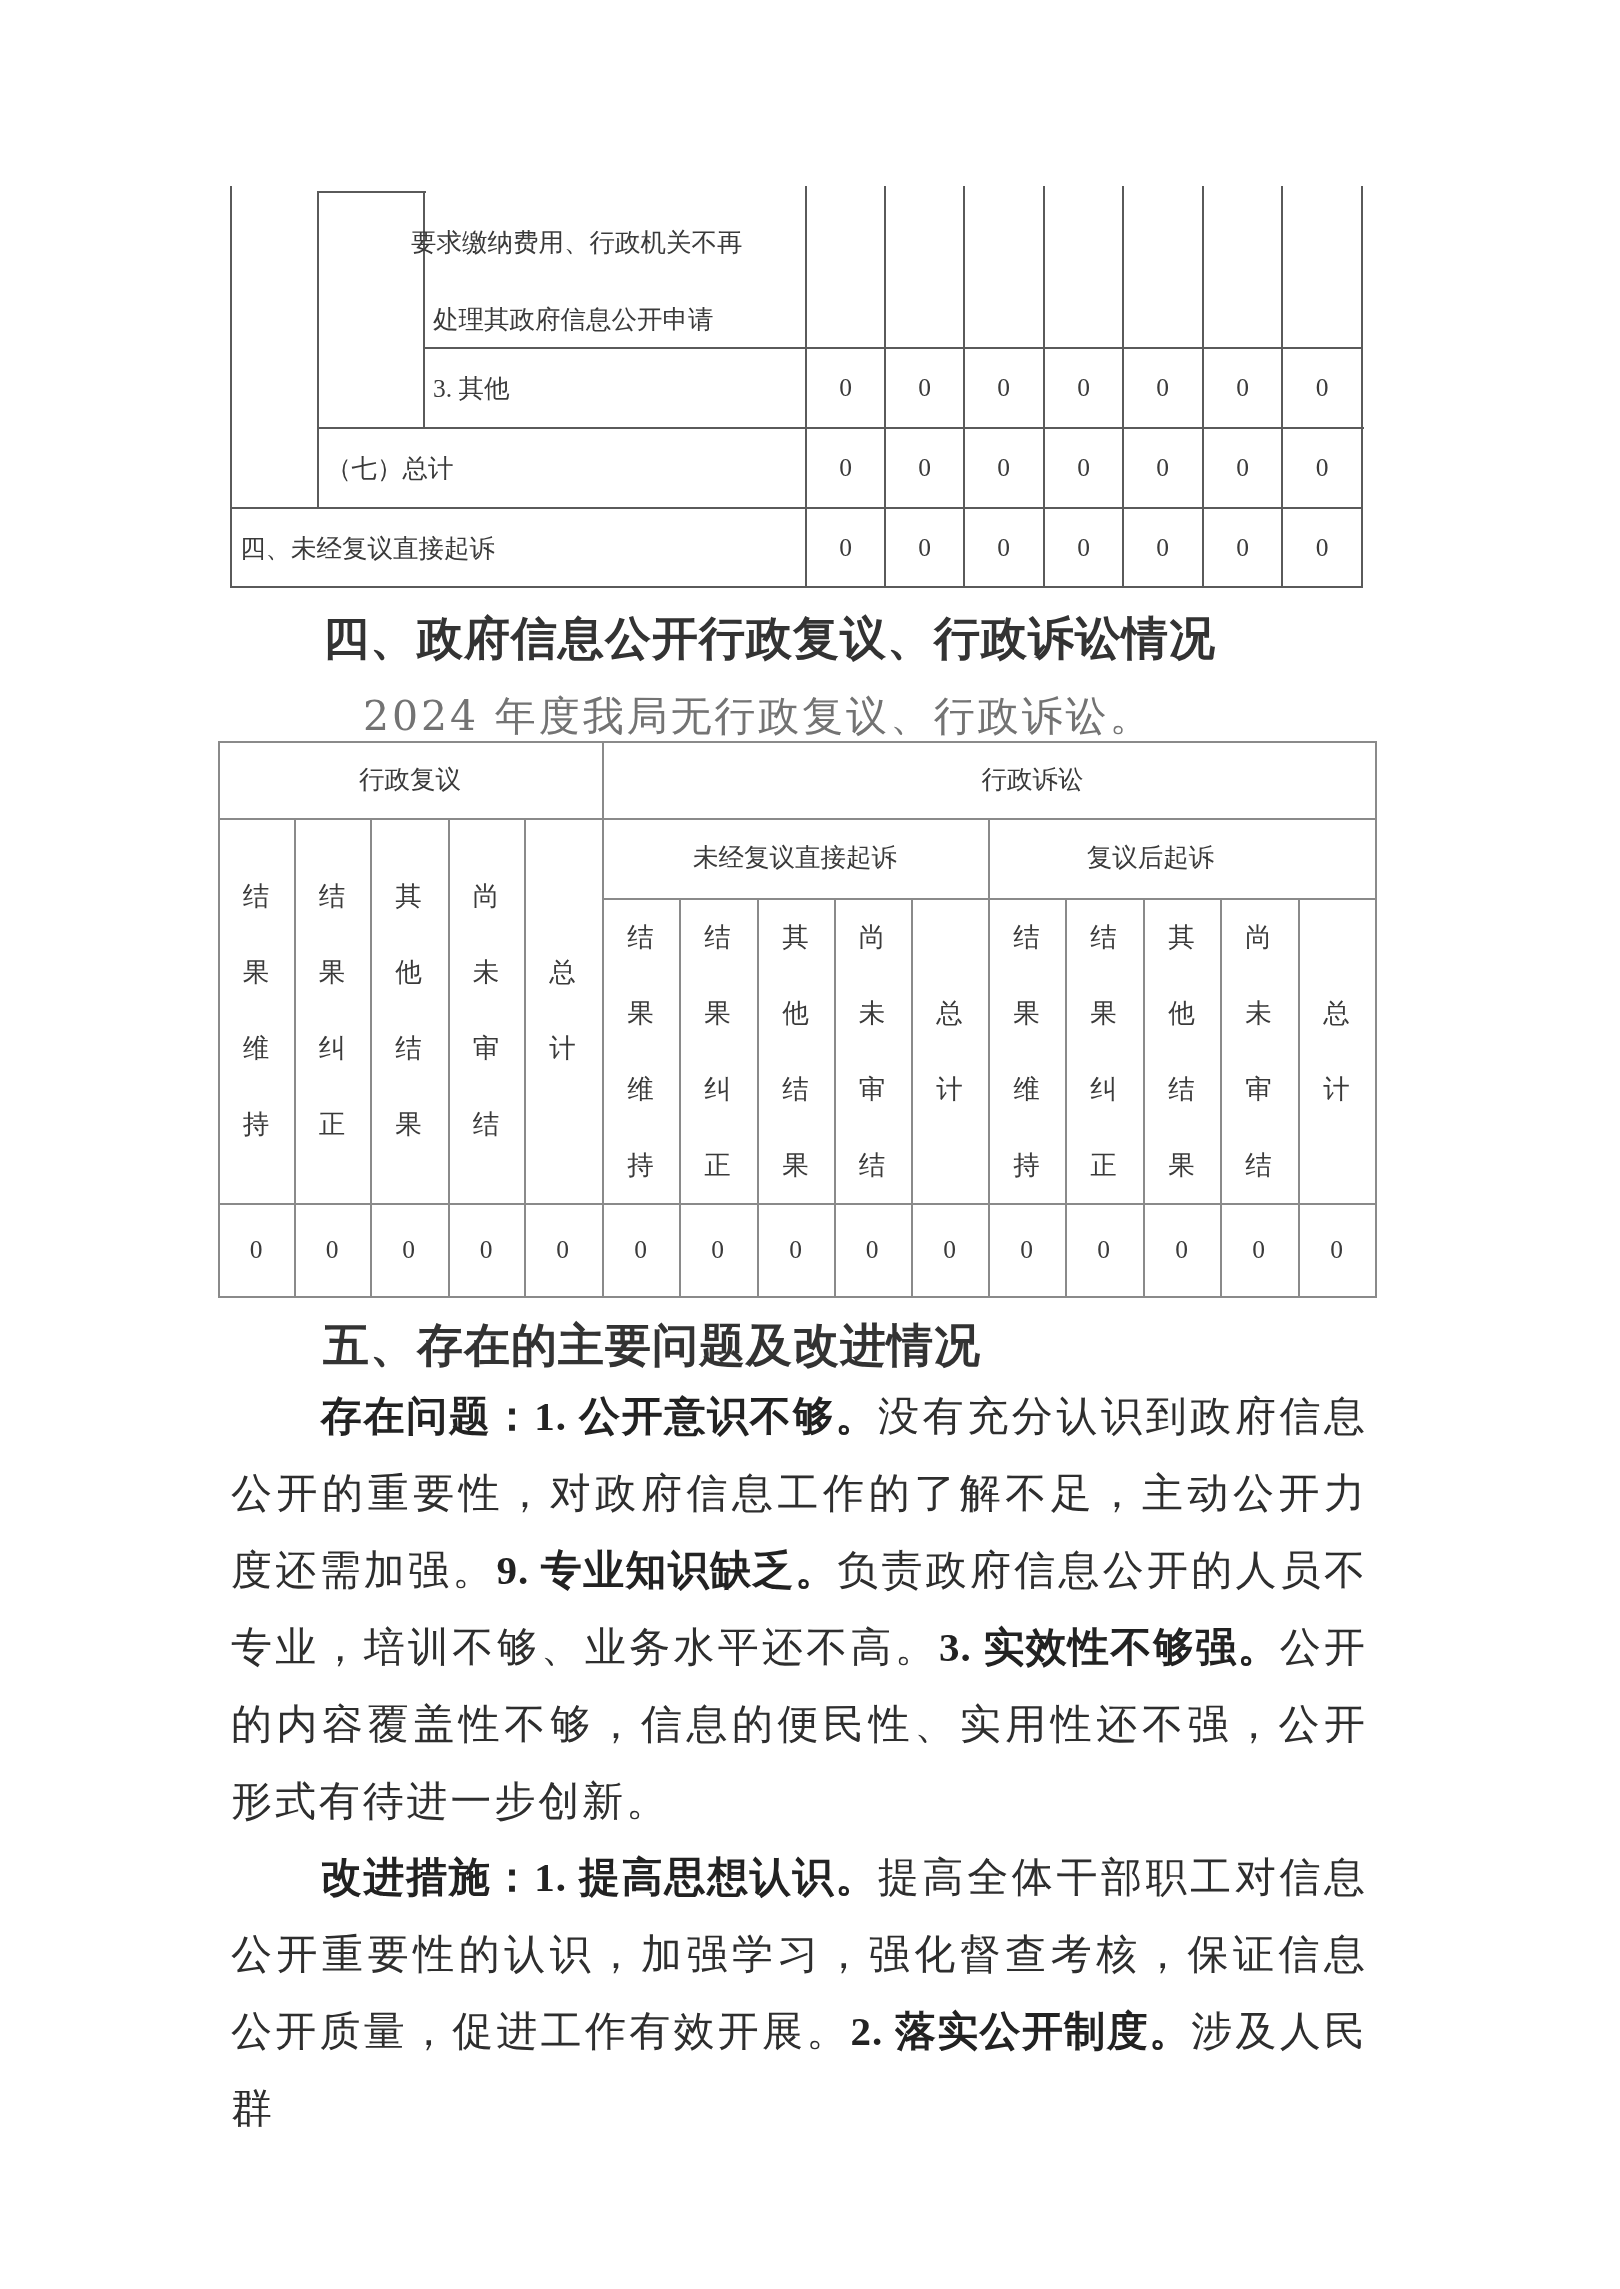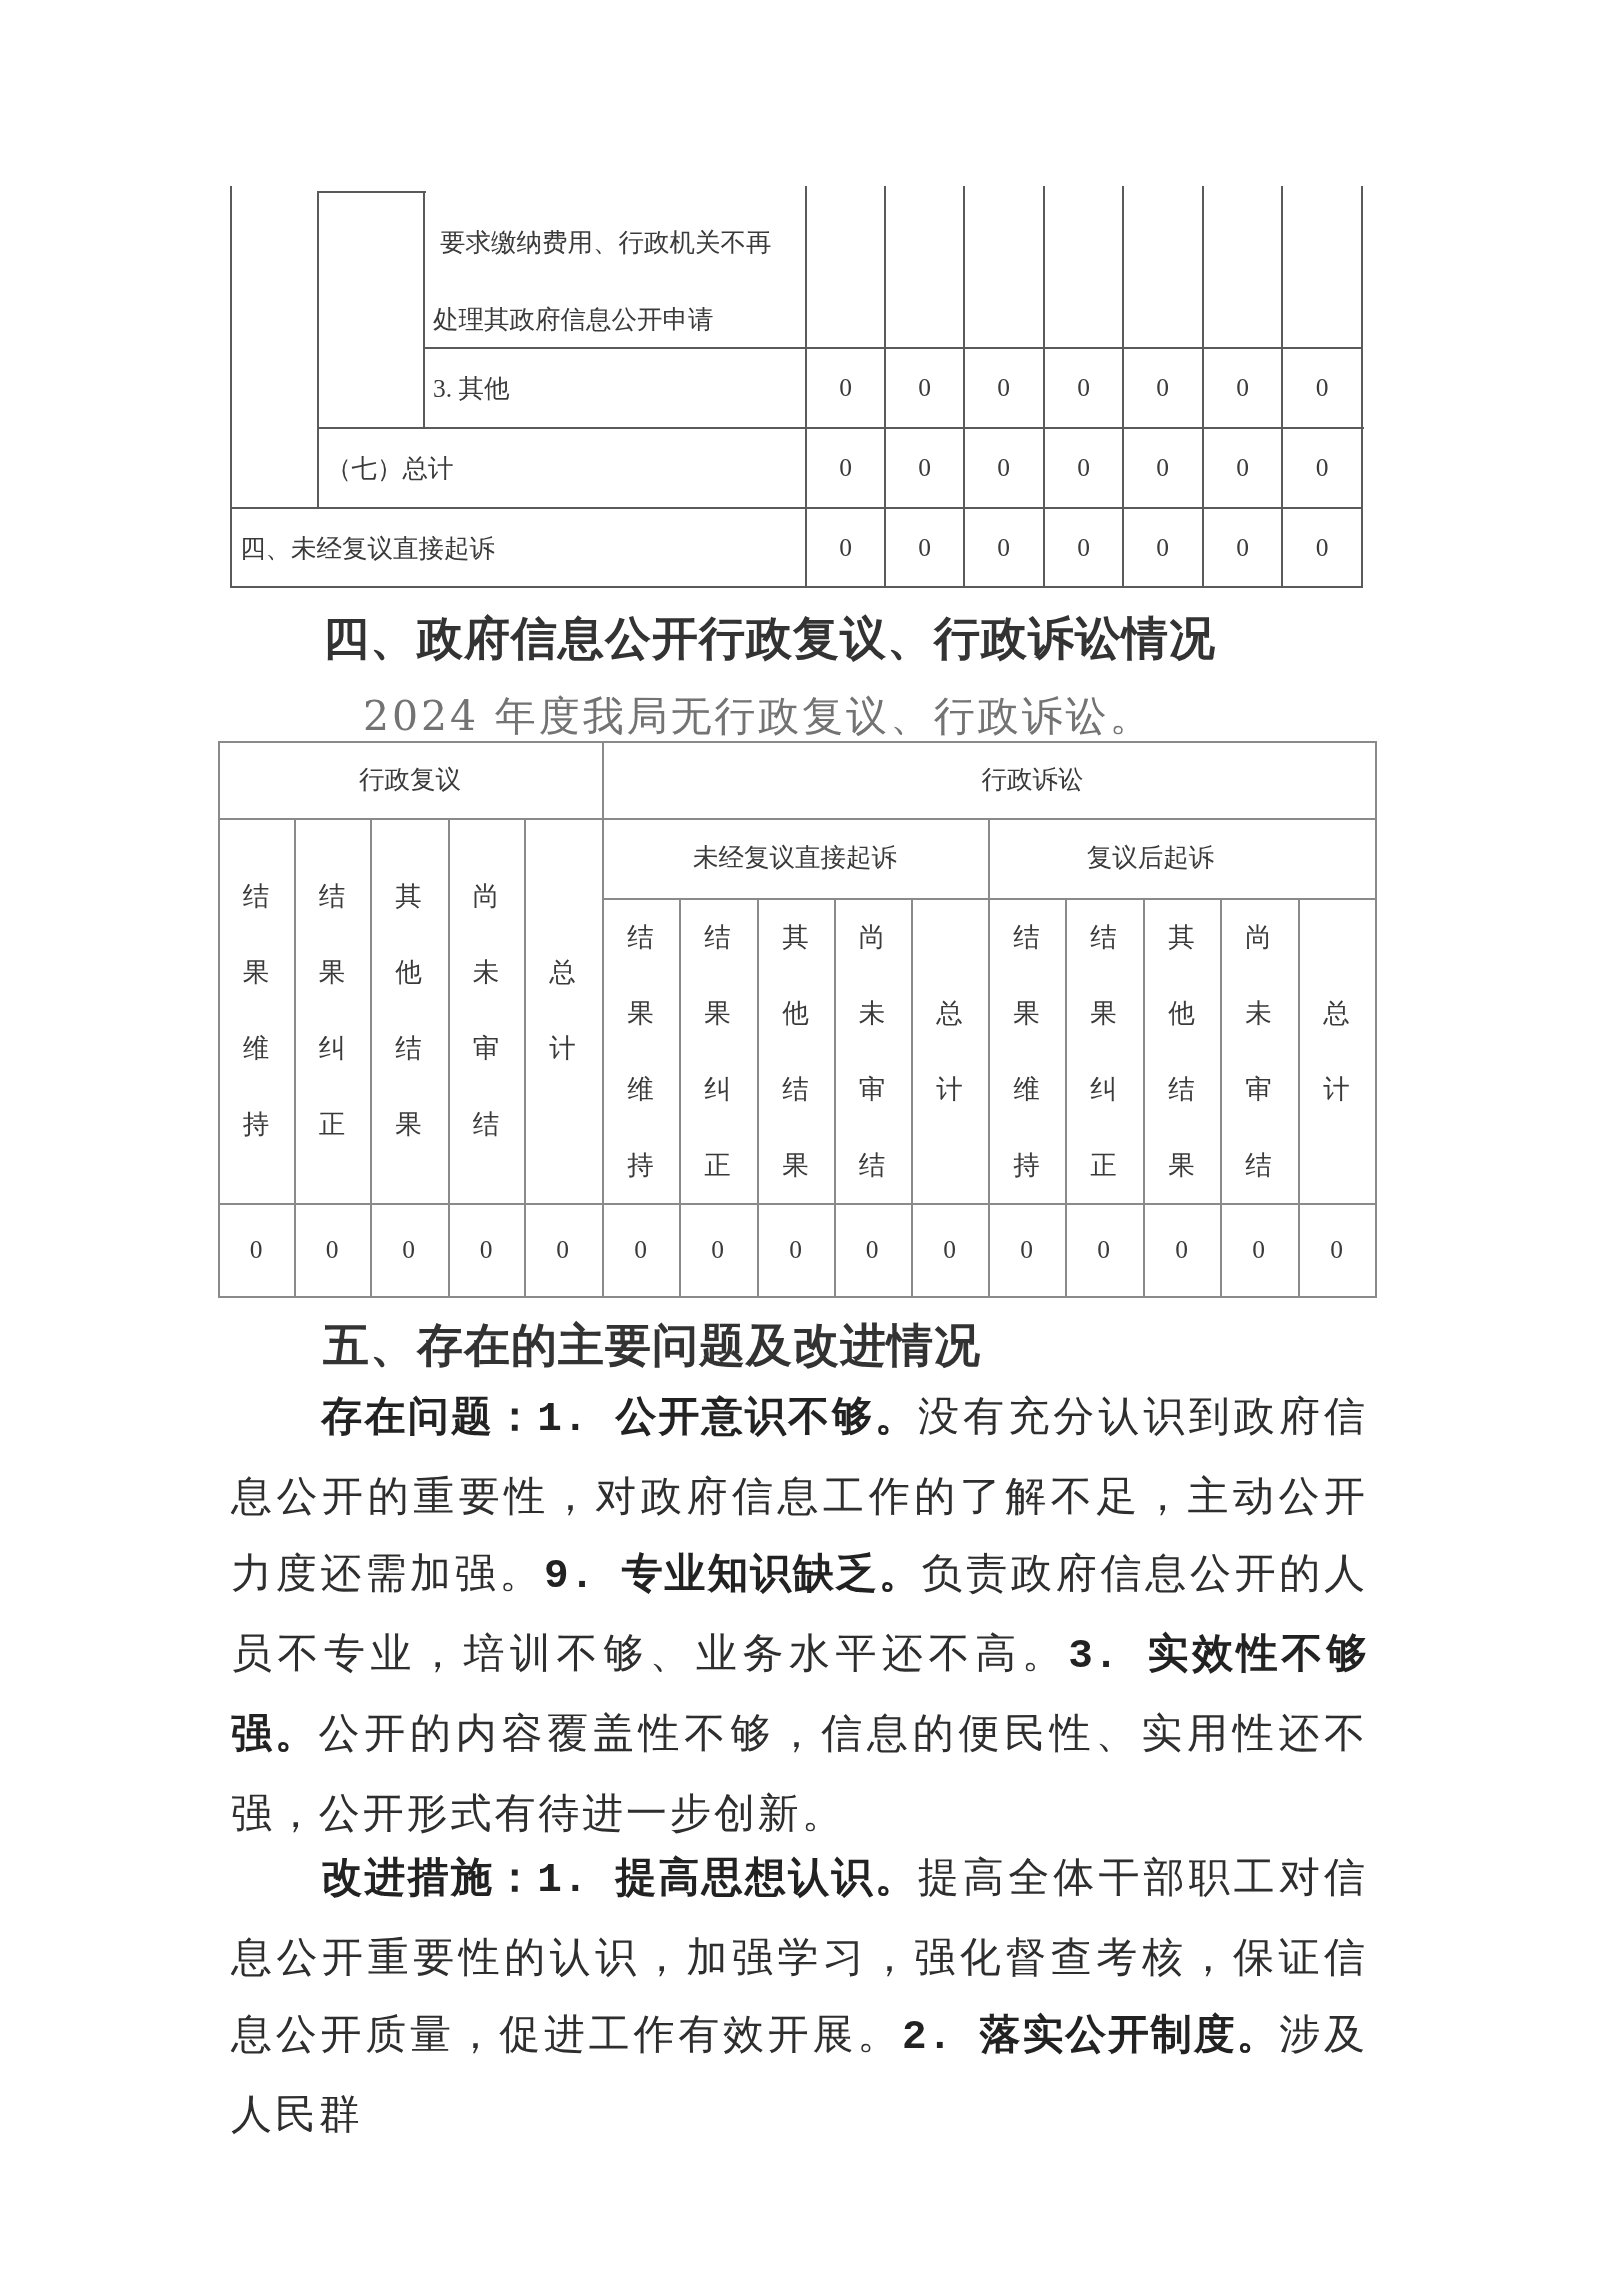--- a/index.html
+++ b/index.html
@@ -14,21 +14,21 @@
   .cell.left { justify-content:flex-start; }
   .t1label { position:absolute; font-size:25.5px; color:#3a3a3a; line-height:80px;
              font-family:"Liberation Serif","DejaVu Serif",serif; }
   .vtext { display:flex; flex-direction:column; align-items:center; justify-content:center; }
   .vtext span { display:block; line-height:76px; font-size:26.5px; }
   .heading { position:absolute; left:323px; font-size:46px; font-weight:bold;
              font-family:"DejaVu Sans","Liberation Sans",sans-serif; color:#333; white-space:nowrap; letter-spacing:1px; }
   .para { position:absolute; left:231px; width:1137px; font-size:41px; line-height:77px;
           text-align:justify; text-align-last:left; letter-spacing:2.9px; color:#2e2e2e;
           font-family:"DejaVu Serif","Liberation Serif",serif; }
-  .para b { font-family:Liberation Mono, monospace; font-weight:bold; color:#222; letter-spacing:1px; }
+  .para b { font-family:Liberation Serif, serif; font-weight:bold; color:#222; letter-spacing:1px; }
   .indent { display:inline-block; width:89px; }
   .plain { position:absolute; left:323px; font-size:41px; color:#737373; white-space:nowrap; letter-spacing:2.9px;
            font-family:"DejaVu Serif","Liberation Serif",serif;margin-left:40px; }
 </style>
 </head>
 <body>
 
 <div>
 
   <div class="vl" style="left:230px;top:186px;height:401px;"></div>
@@ -42,21 +42,21 @@
   <div class="vl" style="left:1202px;top:186px;height:401px;"></div>
   <div class="vl" style="left:1281px;top:186px;height:401px;"></div>
   <div class="vl" style="left:1361px;top:186px;height:401px;"></div>
 
   <div class="hl" style="left:317px;top:191px;width:109px;"></div>
   <div class="hl" style="left:423px;top:347px;width:940px;"></div>
   <div class="hl" style="left:317px;top:427px;width:1047px;"></div>
   <div class="hl" style="left:230px;top:507px;width:1133px;"></div>
   <div class="hl" style="left:230px;top:586px;width:1133px;"></div>
 
-  <div class="t1label" style="left:440px;top:203px;">要求缴纳费用、行政机关不再</div>
+  <div class="t1label" style="left:411px;top:203px;">要求缴纳费用、行政机关不再</div>
   <div class="t1label" style="left:433px;top:280px;">处理其政府信息公开申请</div>
 
   <div>
     <div class="cell left" style="left:433px;top:349px;width:363px;height:78px;">3. 其他</div>
     <div class="cell" style="left:807px;top:349px;width:77px;height:78px;">0</div>
     <div class="cell" style="left:886px;top:349px;width:77px;height:78px;">0</div>
     <div class="cell" style="left:965px;top:349px;width:77px;height:78px;">0</div>
     <div class="cell" style="left:1045px;top:349px;width:77px;height:78px;">0</div>
     <div class="cell" style="left:1124px;top:349px;width:77px;height:78px;">0</div>
     <div class="cell" style="left:1204px;top:349px;width:77px;height:78px;">0</div>

